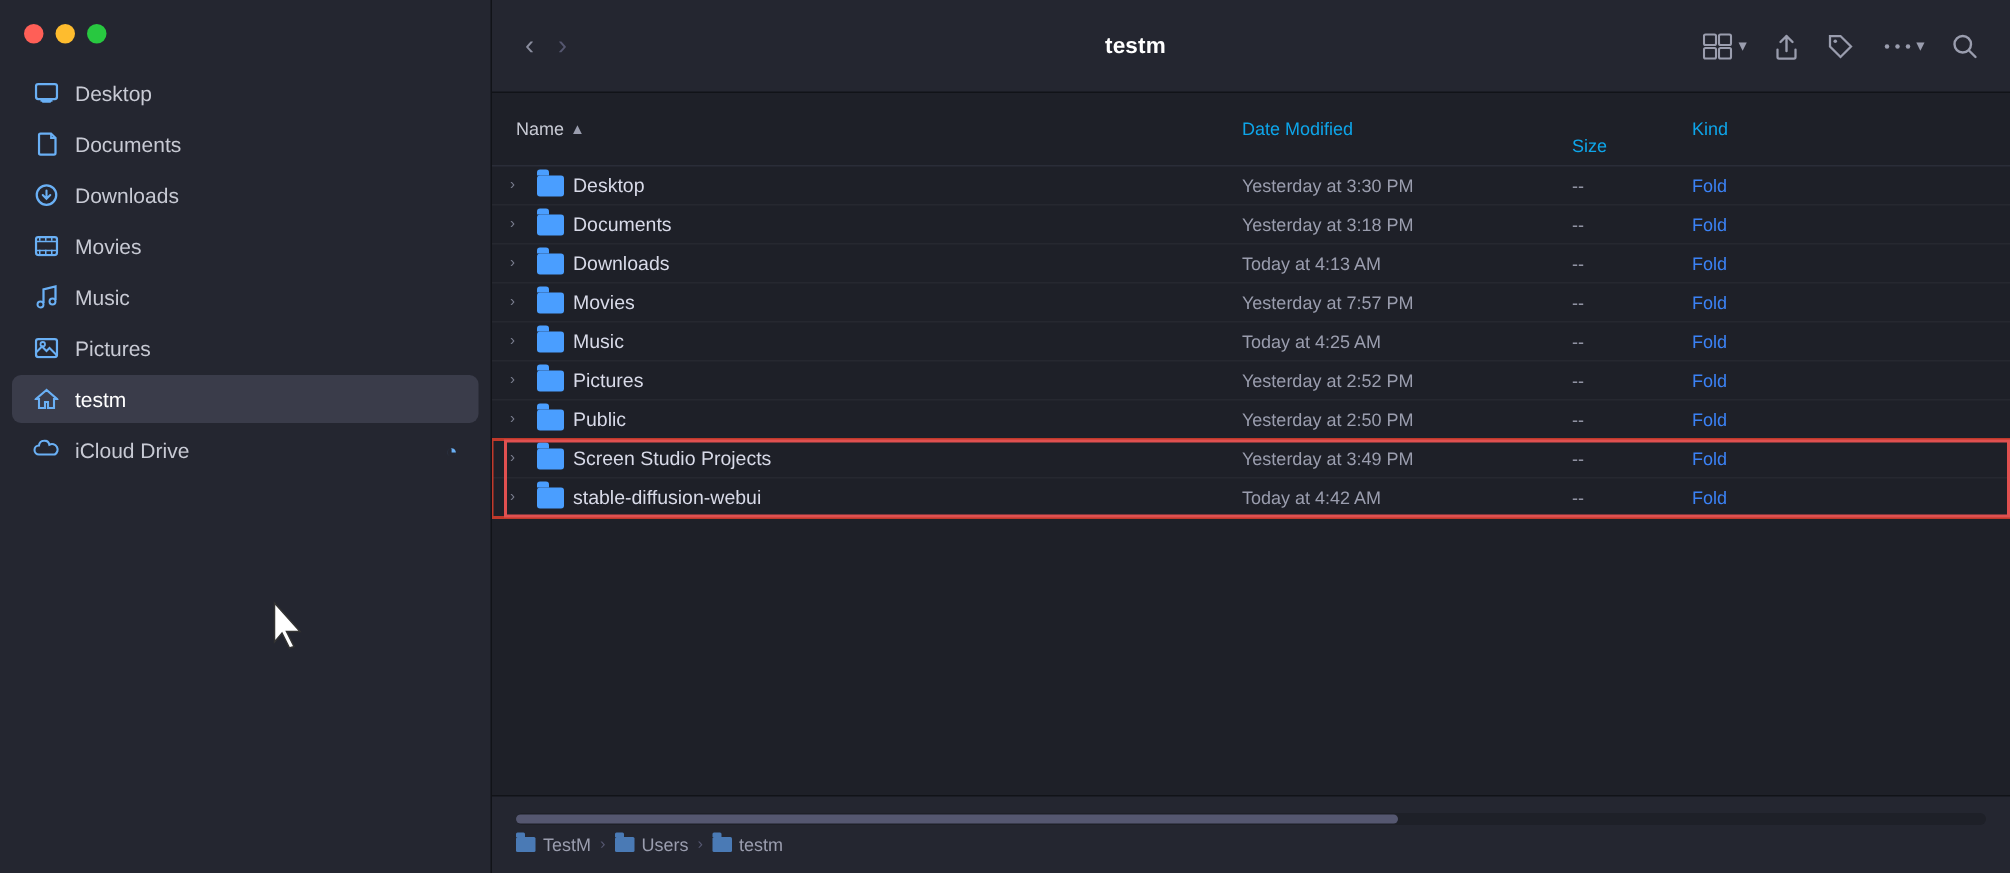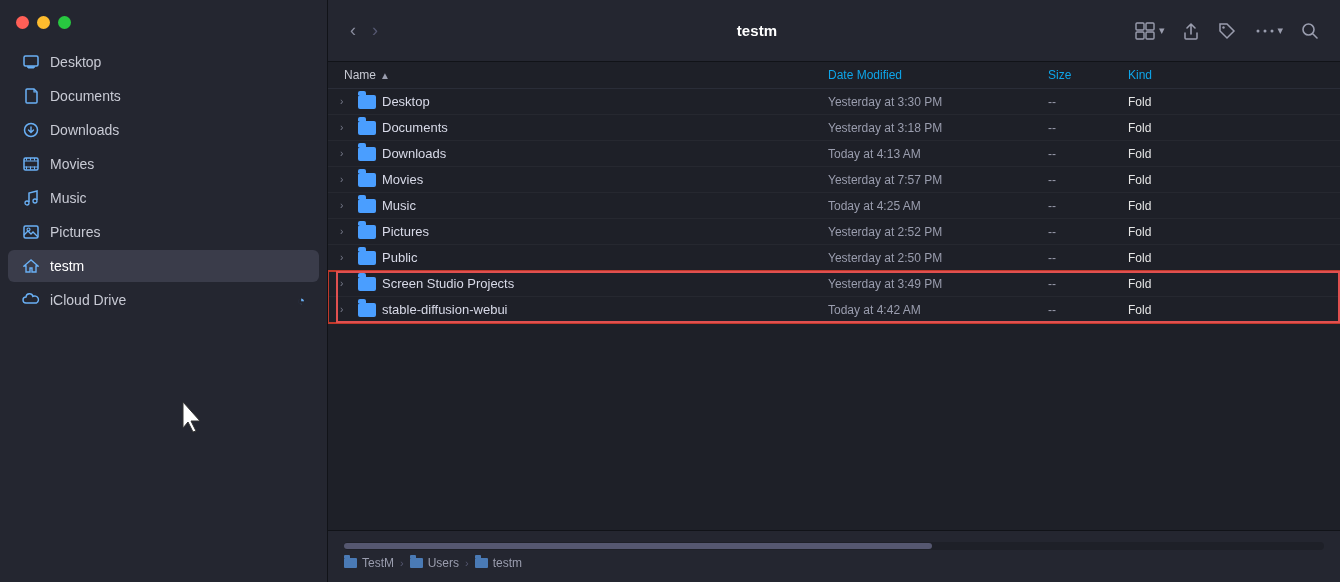--- a/index.html
+++ b/index.html
@@ -167,21 +167,21 @@
       padding: 6px 0;
       border-bottom: 1px solid #2a2d38;
       background: #1e2028;
       position: sticky;
       top: 0;
       z-index: 10;
     }
 
     .col-name { width: 490px; min-width: 490px; padding: 0 16px; }
     .col-date { width: 220px; min-width: 220px; padding: 0 10px; }
-    .col-size { width: 80px; min-width: 80px; padding: 0 10px; }
+    .col-size { width: 80px; min-width: 80px; padding: 0 10px; margin-top: 22px; }
     .col-kind { flex: 1; padding: 0 10px; }
 
     .file-list-header .col-label {
       font-size: 12px;
       font-weight: 500;
       color: #0ea5e9;
       display: flex;
       align-items: center;
       gap: 4px;
     }
@@ -228,21 +228,21 @@
       min-width: 80px;
       padding: 0 10px;
       font-size: 12px;
       color: #9a9dae;
     }
 
     .file-cell.kind {
       flex: 1;
       padding: 0 10px;
       font-size: 12px;
-      color: #e5e5e5;
+      color: #3b82f6;
     }
 
     .expand-arrow {
       width: 12px;
       font-size: 10px;
       color: #7a7d8e;
       flex-shrink: 0;
     }
 
     .folder-icon {

